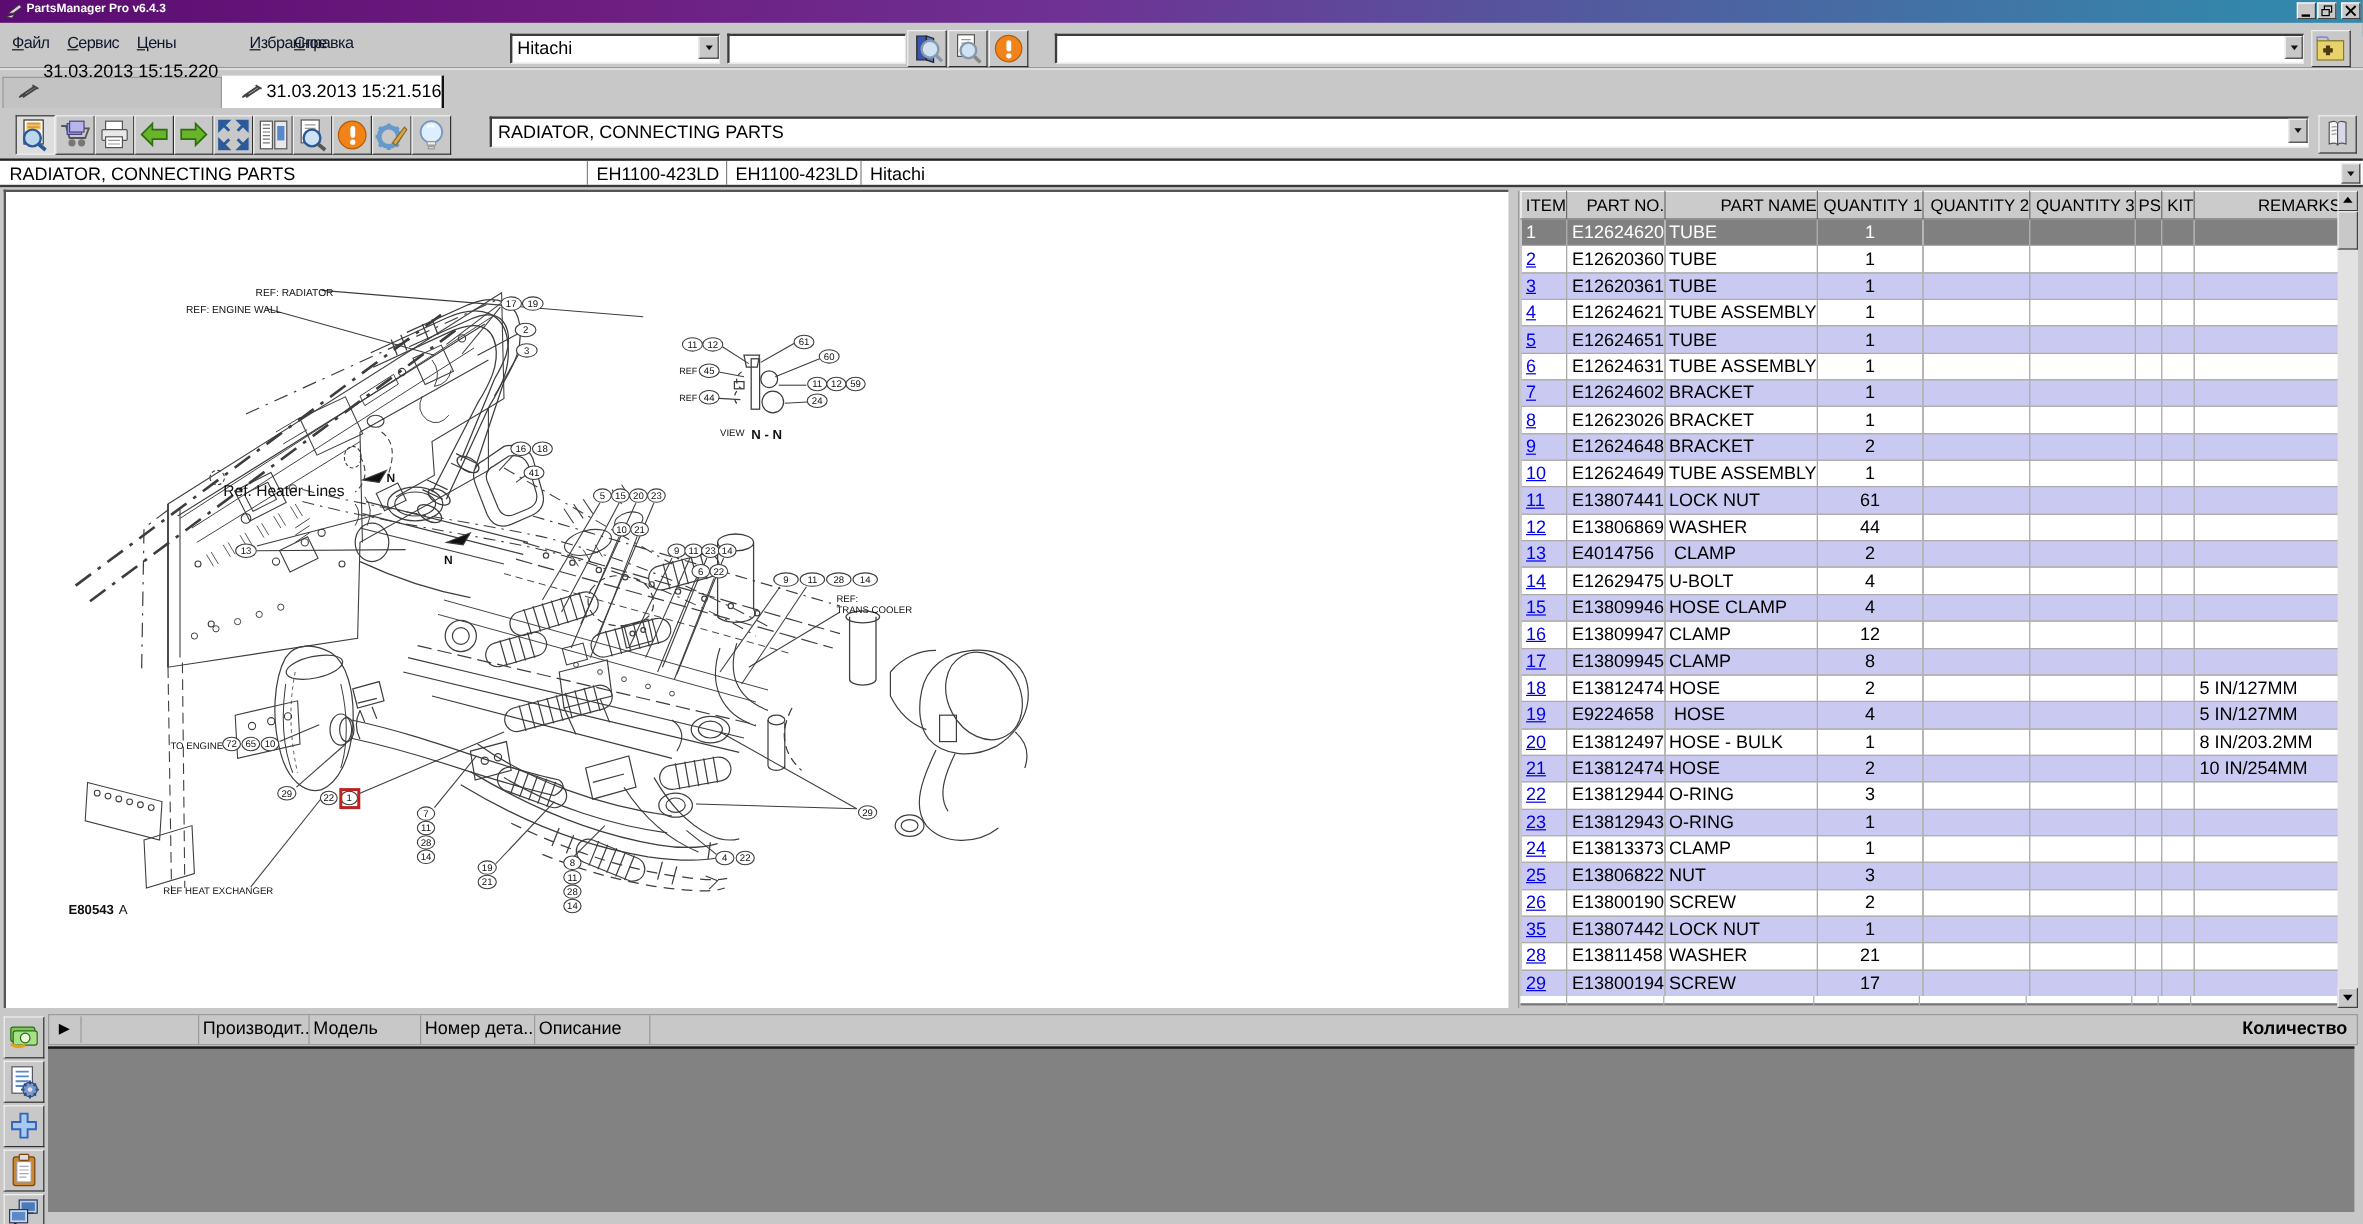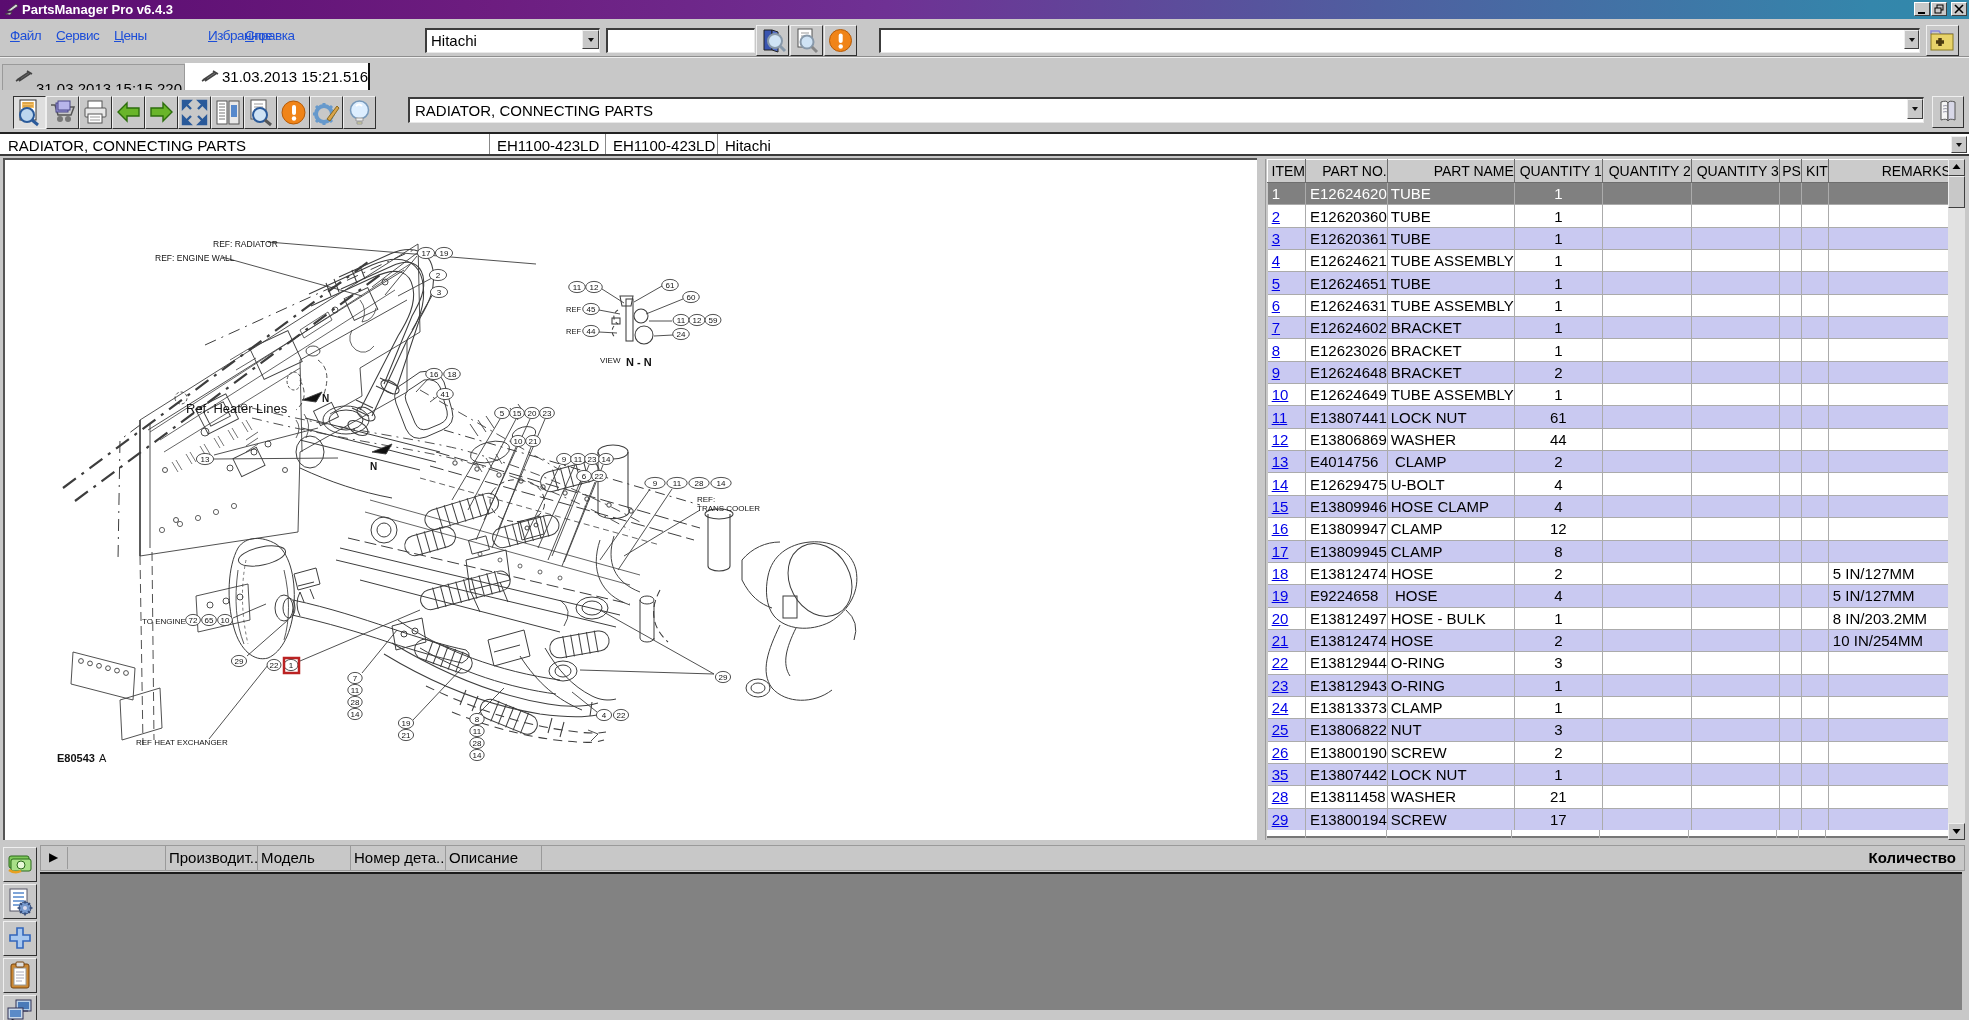--- a/index.html
+++ b/index.html
@@ -2,38 +2,38 @@
 <html><head>
 <meta charset="utf-8">
 <style>
 * { margin:0; padding:0; box-sizing:border-box; -webkit-font-smoothing:antialiased; }
 html,body { width:1969px; height:1020px; overflow:hidden; background:#c8c8c8;
   font-family:"Liberation Sans", sans-serif; }
 .abs { position:absolute; }
 
 #titlebar { position:absolute; left:0; top:0; width:1969px; height:31px;
   background:linear-gradient(90deg,#5a0c70 0%,#6d1d80 25%,#6f3194 45%,#4f5fa0 70%,#3486ab 95%,#3189ab 100%);
-  color:#fff; font-size:13px; font-weight:bold; }
+  color:#fff; font-size:10px; font-weight:bold; }
 #titlebar .txt { position:absolute; left:22px; top:2px; }
 .winbtn { position:absolute; top:2px; width:16px; height:14px; background:#c8c8c8;
   border-top:1px solid #fff; border-left:1px solid #fff;
   border-right:1px solid #404040; border-bottom:1px solid #404040;
   font-size:10px; line-height:12px; text-align:center; color:#000; font-weight:bold; }
 
 .raised { background:#c8c8c8; border-top:1px solid #efefef; border-left:1px solid #efefef;
   border-right:1px solid #404040; border-bottom:1px solid #404040; }
 .sunken-field { background:#fff; border-top:2px solid #3c3c3c; border-left:2px solid #3c3c3c;
   border-right:1px solid #e8e8e8; border-bottom:1px solid #e8e8e8; }
 .combo-arrow { position:absolute; background:#c8c8c8;
   border-top:1px solid #efefef; border-left:1px solid #efefef;
   border-right:1px solid #404040; border-bottom:1px solid #404040; }
 .combo-arrow:after { content:""; position:absolute; left:50%; top:50%;
   transform:translate(-50%,-30%); border:3.5px solid transparent; border-top:4.5px solid #111; }
 
-.menuitem { position:absolute; top:28px; font-size:13.5px; letter-spacing:-0.5px; color:#1d4ed8; }
+.menuitem { position:absolute; top:28px; font-size:13.5px; letter-spacing:-0.5px; color:#0f172a; }
 .menuitem span { text-decoration:underline; }
 
 .tab { position:absolute; font-size:15px; color:#000; }
 
 .tbtn { position:absolute; width:33px; height:33px; background:#c8c8c8;
   border-top:1px solid #efefef; border-left:1px solid #efefef;
   border-right:1px solid #303030; border-bottom:1px solid #303030; }
 
 #ptable { position:absolute; left:1267px; top:159px; border-collapse:collapse;
   table-layout:fixed; font-size:15px; }
@@ -108,21 +108,21 @@
 <div class="tbtn" style="left:1926px;top:25px;height:31px;">
  <svg width="31" height="29" viewBox="0 0 31 29">
       <path d="M4 8 L4 5 L12 5 L14 8 L26 8" fill="none" stroke="#8a8adA" stroke-width="1.5"></path>
       <rect x="4" y="8" width="22" height="16" fill="#e8d36a" stroke="#8a7a20"></rect>
       <path d="M13 12 v8 M9 16 h8" stroke="#4a3a10" stroke-width="3.5"></path>
     </svg></div>
 
 <div class="abs" style="left:0;top:57px;width:1969px;height:5px;background:#c8c8c8;border-top:1px solid #efefef;"></div>
 <div class="tab" style="left:2px;top:64px;width:183px;height:26px;background:#c3c3c3;border:1px solid #9a9a9a;border-bottom:none;"></div>
 <div class="tab" style="left:185px;top:63px;width:185px;height:27px;background:#fff;border-right:2px solid #111;"></div>
-<div class="tab" style="left:36px;top:80px;">31.03.2013 15:15.220</div>
+<div class="tab" style="left:36px;top:51px;">31.03.2013 15:15.220</div>
 <div class="tab" style="left:222px;top:68px;">31.03.2013 15:21.516</div>
 <svg class="abs" style="left:15px;top:69px" width="18" height="14" viewBox="0 0 18 14">
     <path d="M2 11 L14 3 M4 12 L16 4 M1 12 L6 9 M12 2 L17 5" stroke="#444" stroke-width="1.6" fill="none"></path>
   </svg>
 <svg class="abs" style="left:201px;top:69px" width="18" height="14" viewBox="0 0 18 14">
     <path d="M2 11 L14 3 M4 12 L16 4 M1 12 L6 9 M12 2 L17 5" stroke="#444" stroke-width="1.6" fill="none"></path>
   </svg>
 
 <div class="abs" style="left:0;top:90px;width:1969px;height:43px;background:#c8c8c8;"></div>
 <div class="tbtn" style="left:13px;top:96px;background:#dedede;border-top:1px solid #333;border-left:1px solid #333;border-right:1px solid #efefef;border-bottom:1px solid #efefef;">

